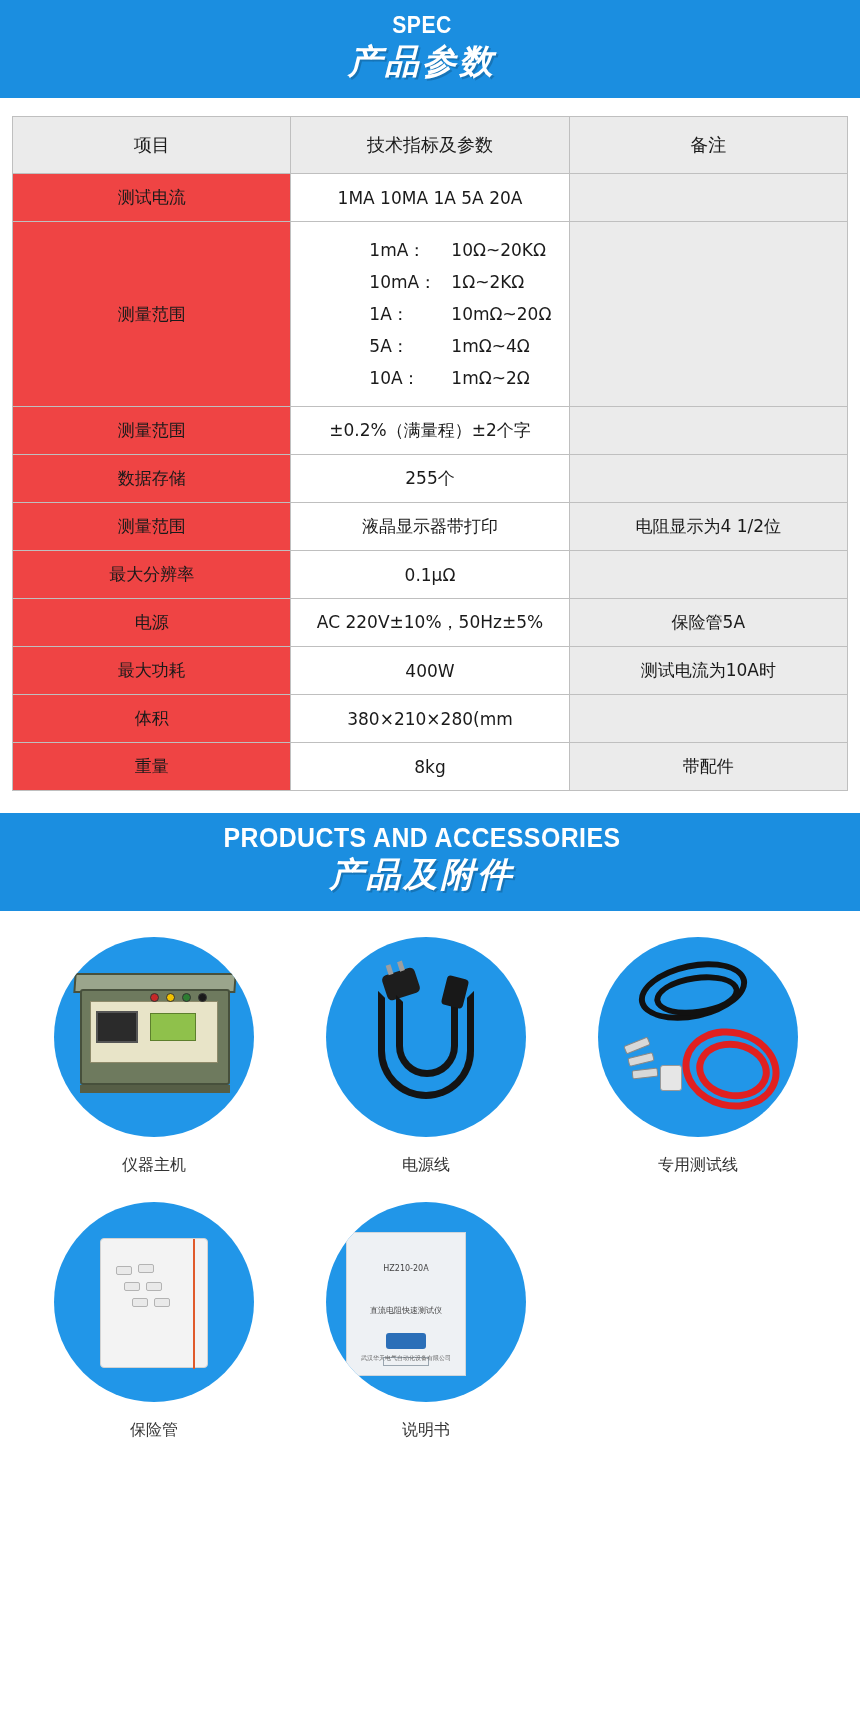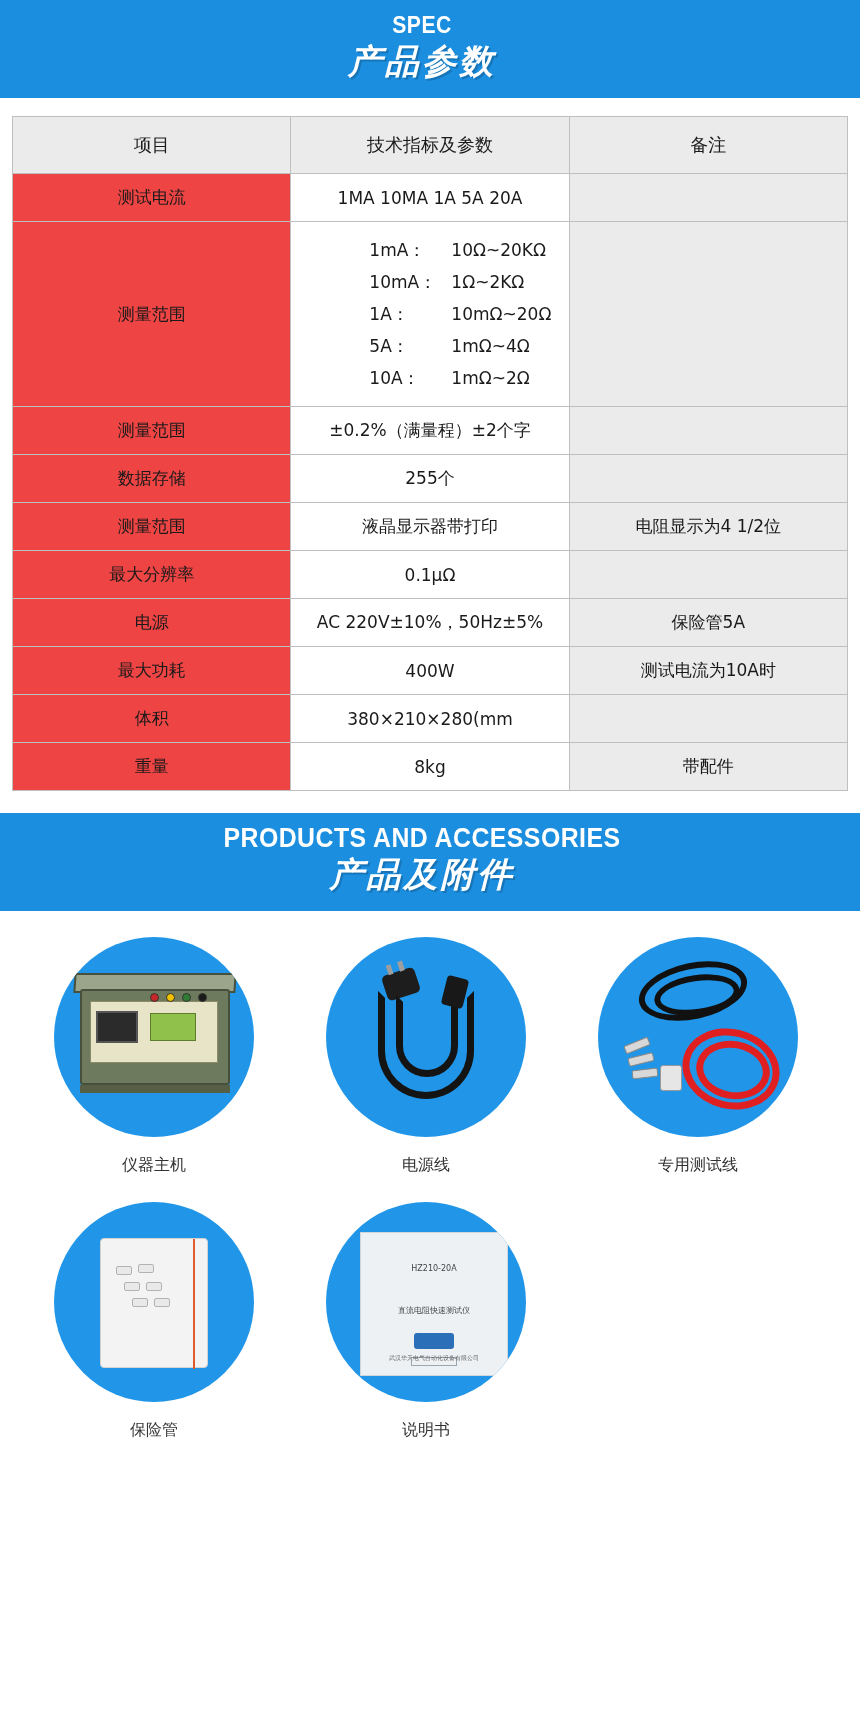--- a/index.html
+++ b/index.html
@@ -247,21 +247,21 @@
   }
   .fuse.f1 { left: 62px; top: 64px; }
   .fuse.f2 { left: 84px; top: 62px; }
   .fuse.f3 { left: 70px; top: 80px; }
   .fuse.f4 { left: 92px; top: 80px; }
   .fuse.f5 { left: 78px; top: 96px; }
   .fuse.f6 { left: 100px; top: 96px; }
 
   
   .manual {
-    position: absolute; left: 34px; top: 30px; width: 148px; height: 144px;
+    position: absolute; left: 20px; top: 30px; width: 120px; height: 144px;
     background: #eef1f4; border: 1px solid #cfd6dc;
   }
   .manual .mt {
     margin-top: 30px; text-align: center;
     font-size: 8px; color: #444; line-height: 12px;
     font-family: "DejaVu Sans", sans-serif;
   }
   .manual .logo {
     margin: 16px auto 0 auto; width: 40px; height: 16px;
     background: #2b6fb8; border-radius: 3px;

